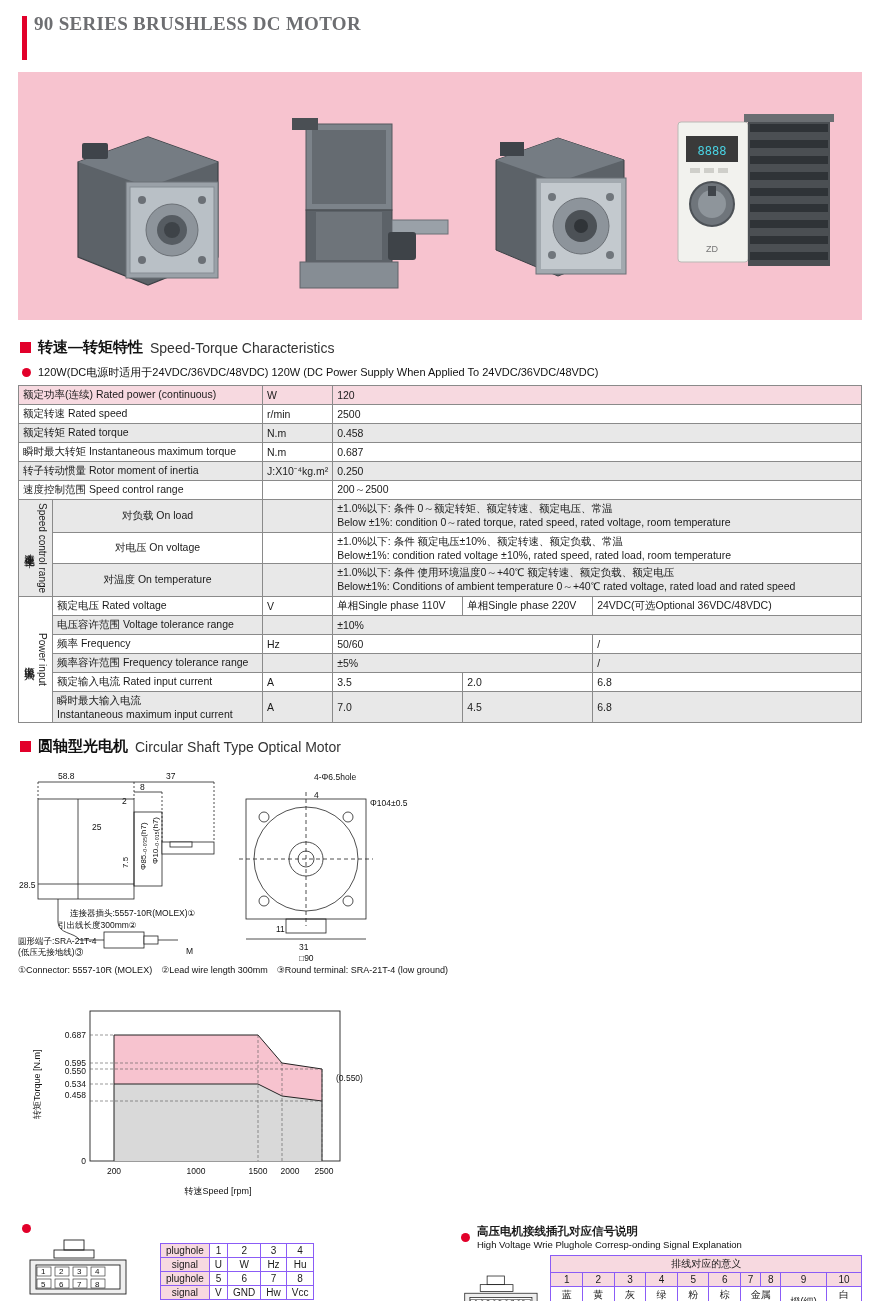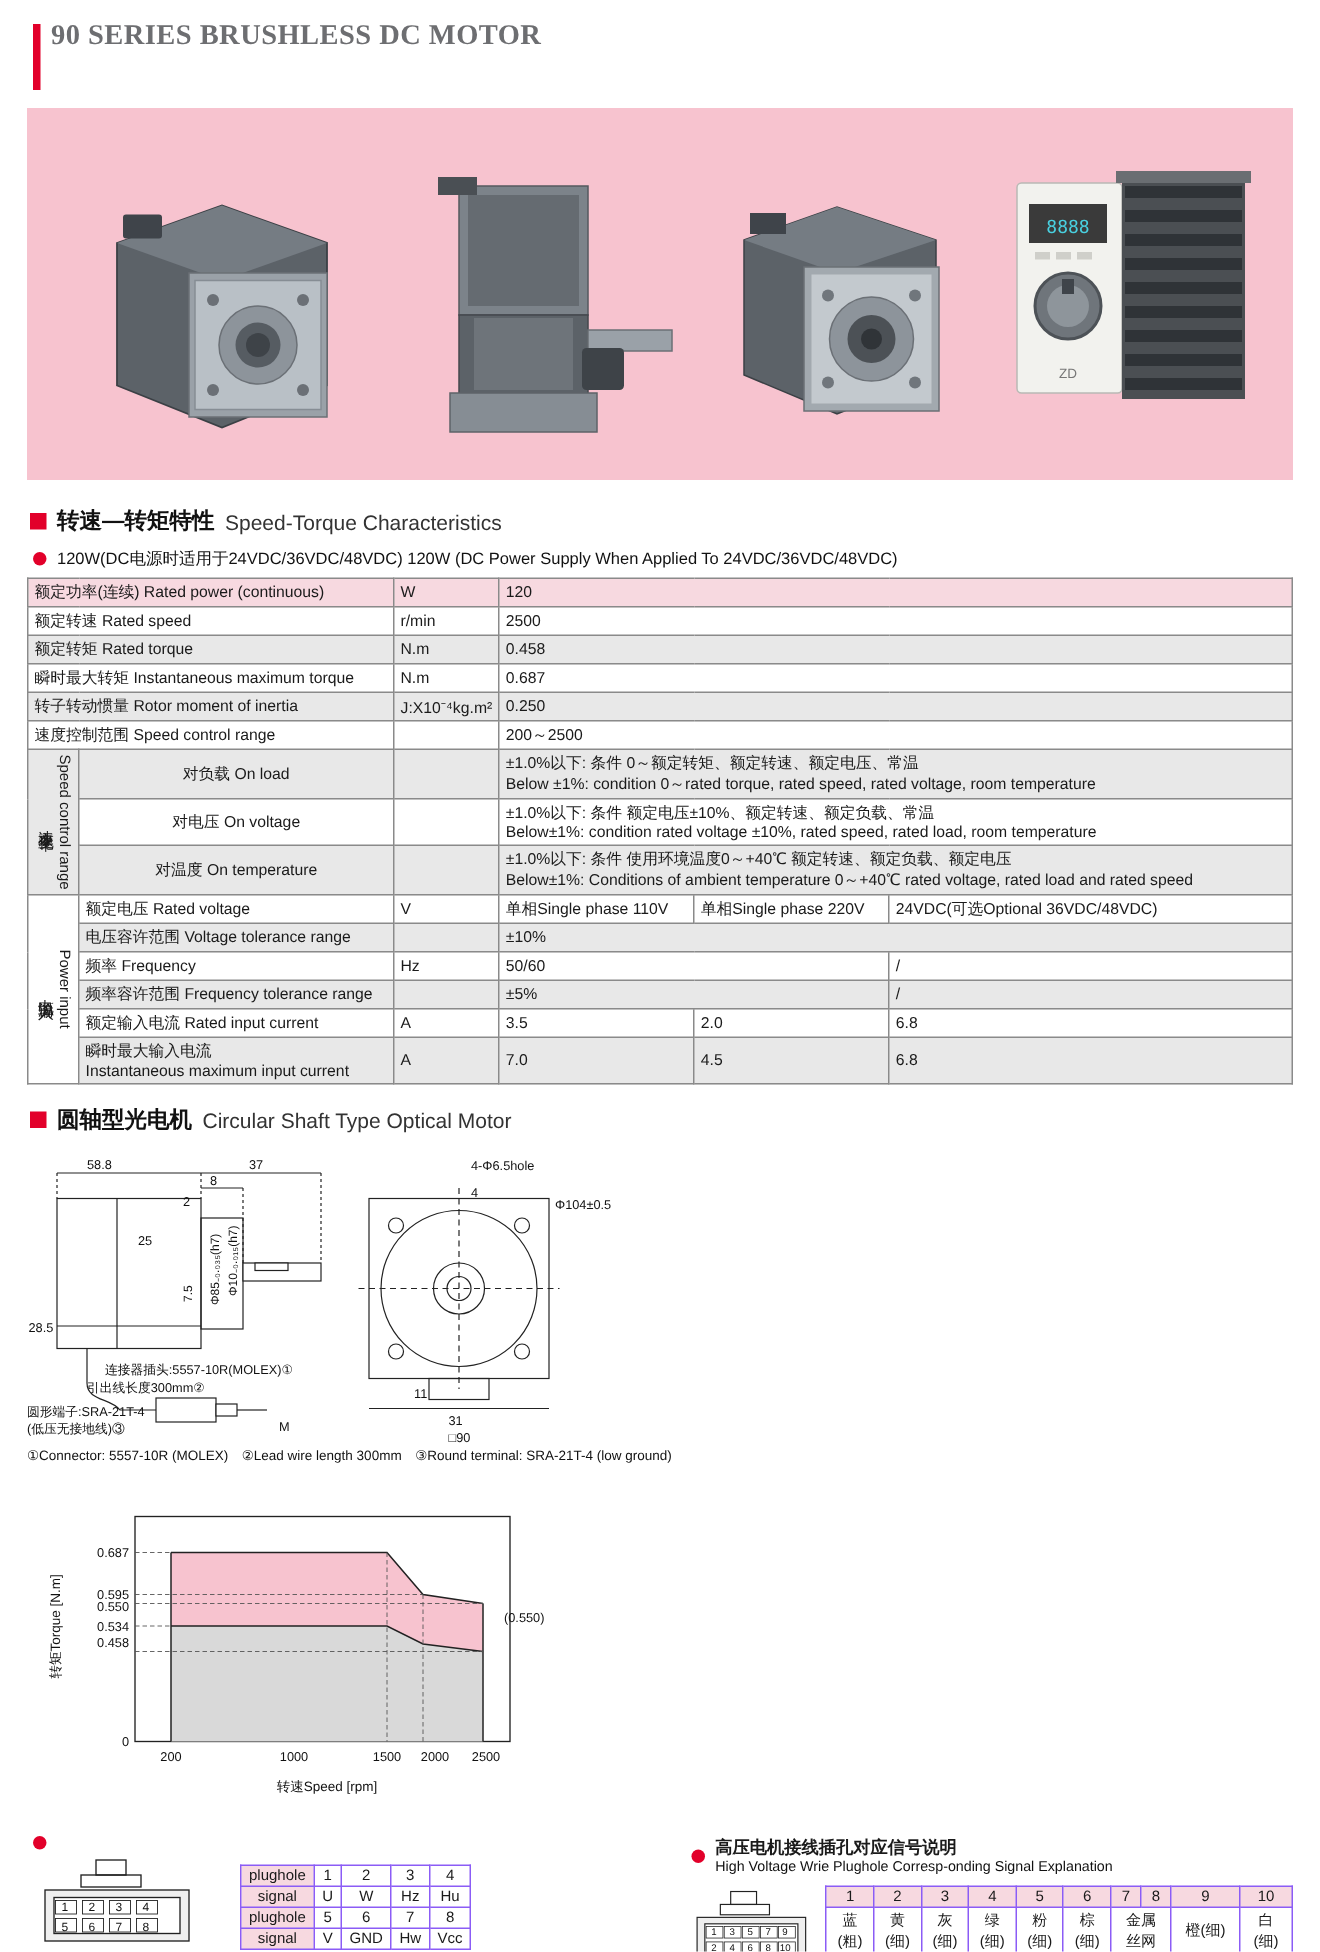--- a/index.html
+++ b/index.html
@@ -511,20 +511,23 @@
               <text x="68" y="36">9</text>
             <text x="13" y="48">2</text>
               <text x="27" y="48">4</text>
               <text x="41" y="48">6</text>
               <text x="55" y="48">8</text>
               <text x="66" y="48">10</text>
           </g>
         </svg>
         <table class="plug">
           <tbody>
+              <tr>
+            <td class="hv-head" colspan="10">排线对应的意义</td>
+          </tr>
           <tr>
             <td class="lbl">1</td>
             <td class="lbl">2</td>
             <td class="lbl">3</td>
             <td class="lbl">4</td>
             <td class="lbl">5</td>
             <td class="lbl">6</td>
             <td class="lbl">7</td>
             <td class="lbl">8</td>
             <td class="lbl">9</td>

